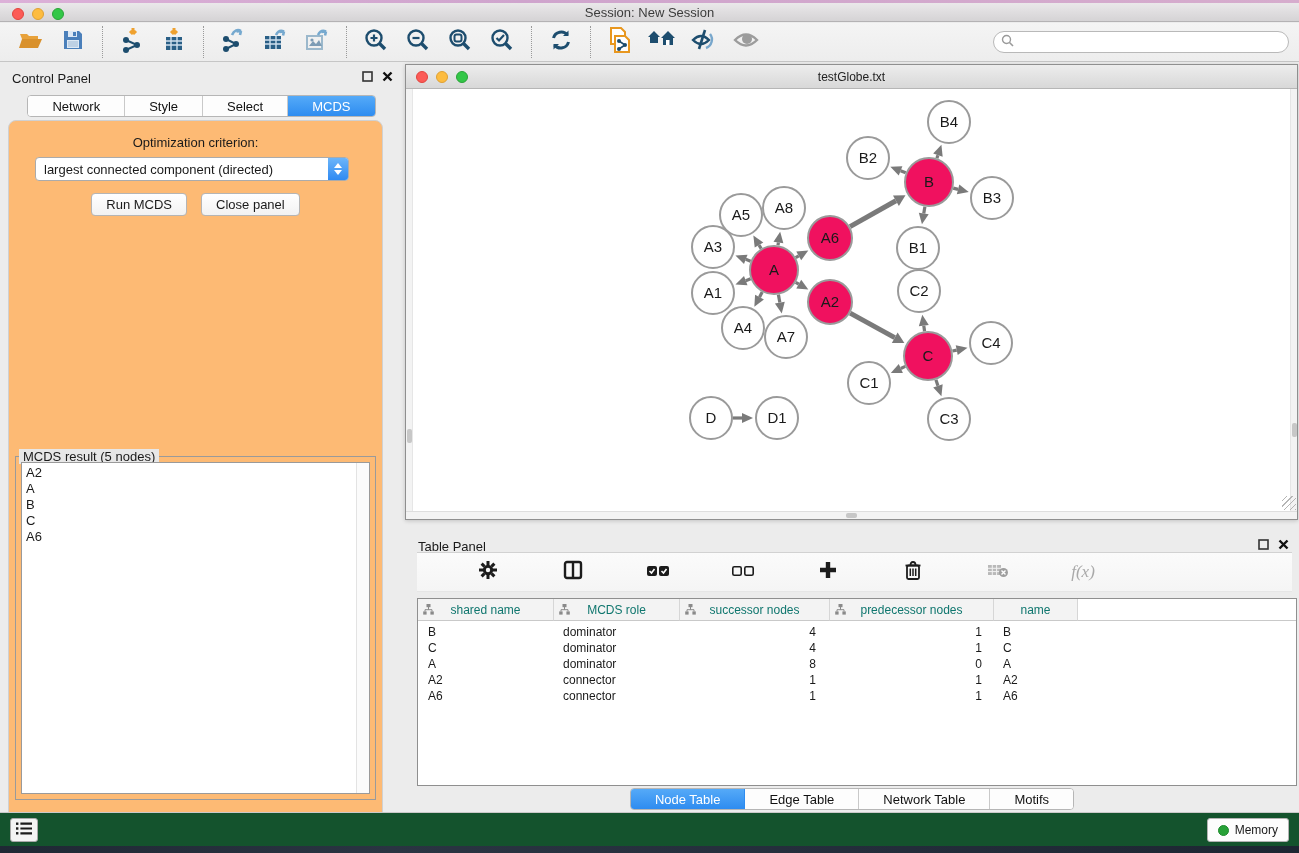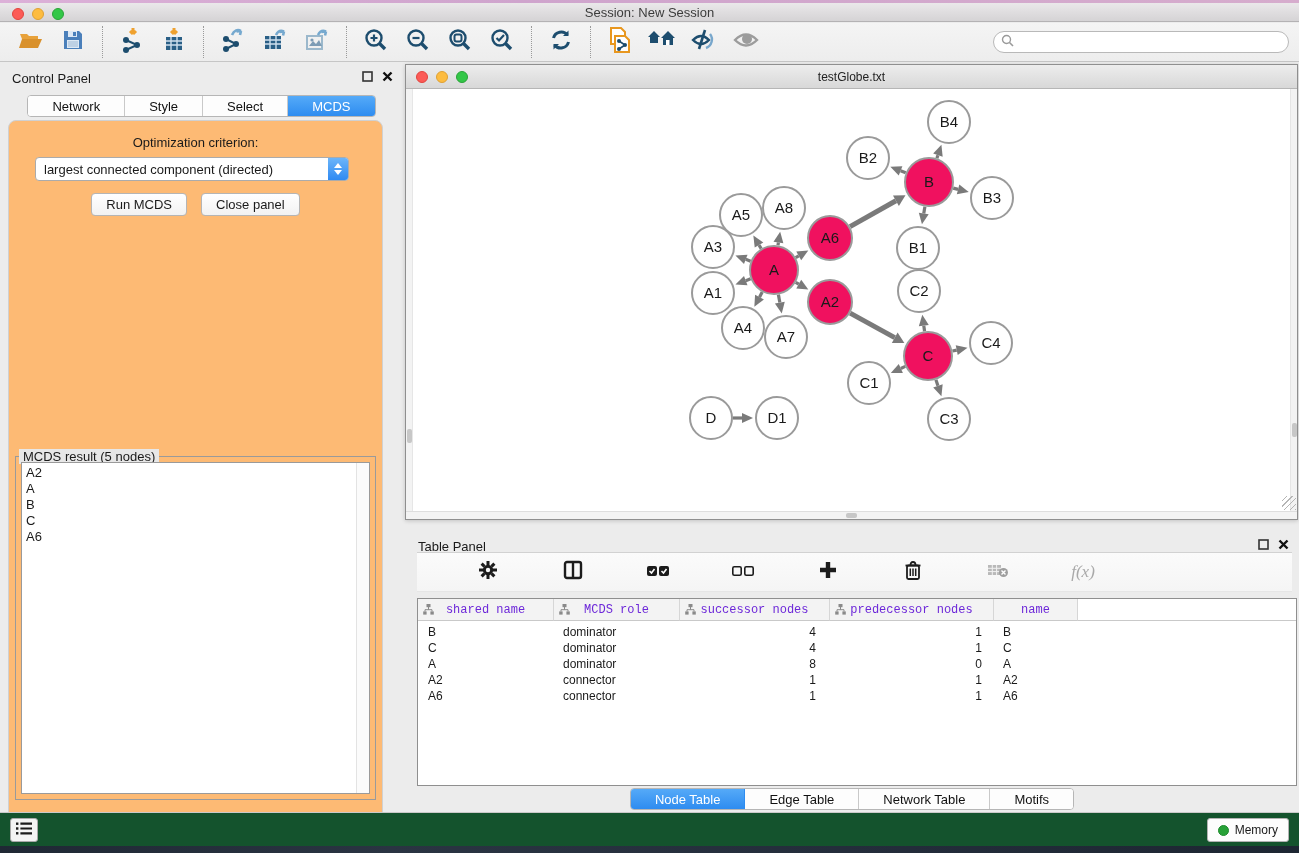--- a/index.html
+++ b/index.html
@@ -75,21 +75,21 @@
   .table-panel { position:absolute; left:405px; top:522px; width:894px; height:290px; }
   .tp-header { position:absolute; top:2px; left:13px; right:10px; height:20px; display:flex; align-items:center; font-size:13px;margin-top:12px; }
   .tp-toolbar { position:absolute; top:30px; left:12px; right:7px; height:40px; background:linear-gradient(#fbfbfb,#f5f5f5);
     border-top:1px solid #d2d2d2; border-bottom:1px solid #e6e6e6; display:flex; align-items:center; gap:9px; padding-left:10px; }
   .tp-btn { width:30px; height:30px; display:flex; align-items:center; justify-content:center;margin-left:46px; }
   .fx { font-family:"Liberation Serif", serif; font-style:italic; font-size:17px; color:#a9a9a9; }
   .dtable { position:absolute; left:12px; top:76px; width:880px; height:188px; background:#fff; border:1px solid #8f8f8f; overflow:hidden; }
   .thead, .trow { display:grid; grid-template-columns:136px 126px 150px 164px 84px 1fr; }
   .thead { height:22px; }
   .hcell { background:#f3f3f3; border-right:1px solid #d6d6d6; border-bottom:1px solid #c9c9c9;
-    font-size:12px; color:#6d28d9; display:flex; align-items:center; justify-content:center; position:relative;font-family:Liberation Mono, monospace; }
+    font-size:12px; color:#0f766e; display:flex; align-items:center; justify-content:center; position:relative; }
   .hcell .hicon { position:absolute; left:5px; top:5px; }
   .hcell.filler { background:#fff; border-right:none; }
   .trow { height:16px; }
   .tcell { font-size:12px; display:flex; align-items:center; }
   .tcell.c0 { padding-left:10px; }
   .tcell.c1 { padding-left:9px; }
   .tcell.c2 { justify-content:flex-end; padding-right:14px; }
   .tcell.c3 { justify-content:flex-end; padding-right:12px; }
   .tcell.c4 { padding-left:9px; }
   .trow:first-child { margin-top:3px; }

